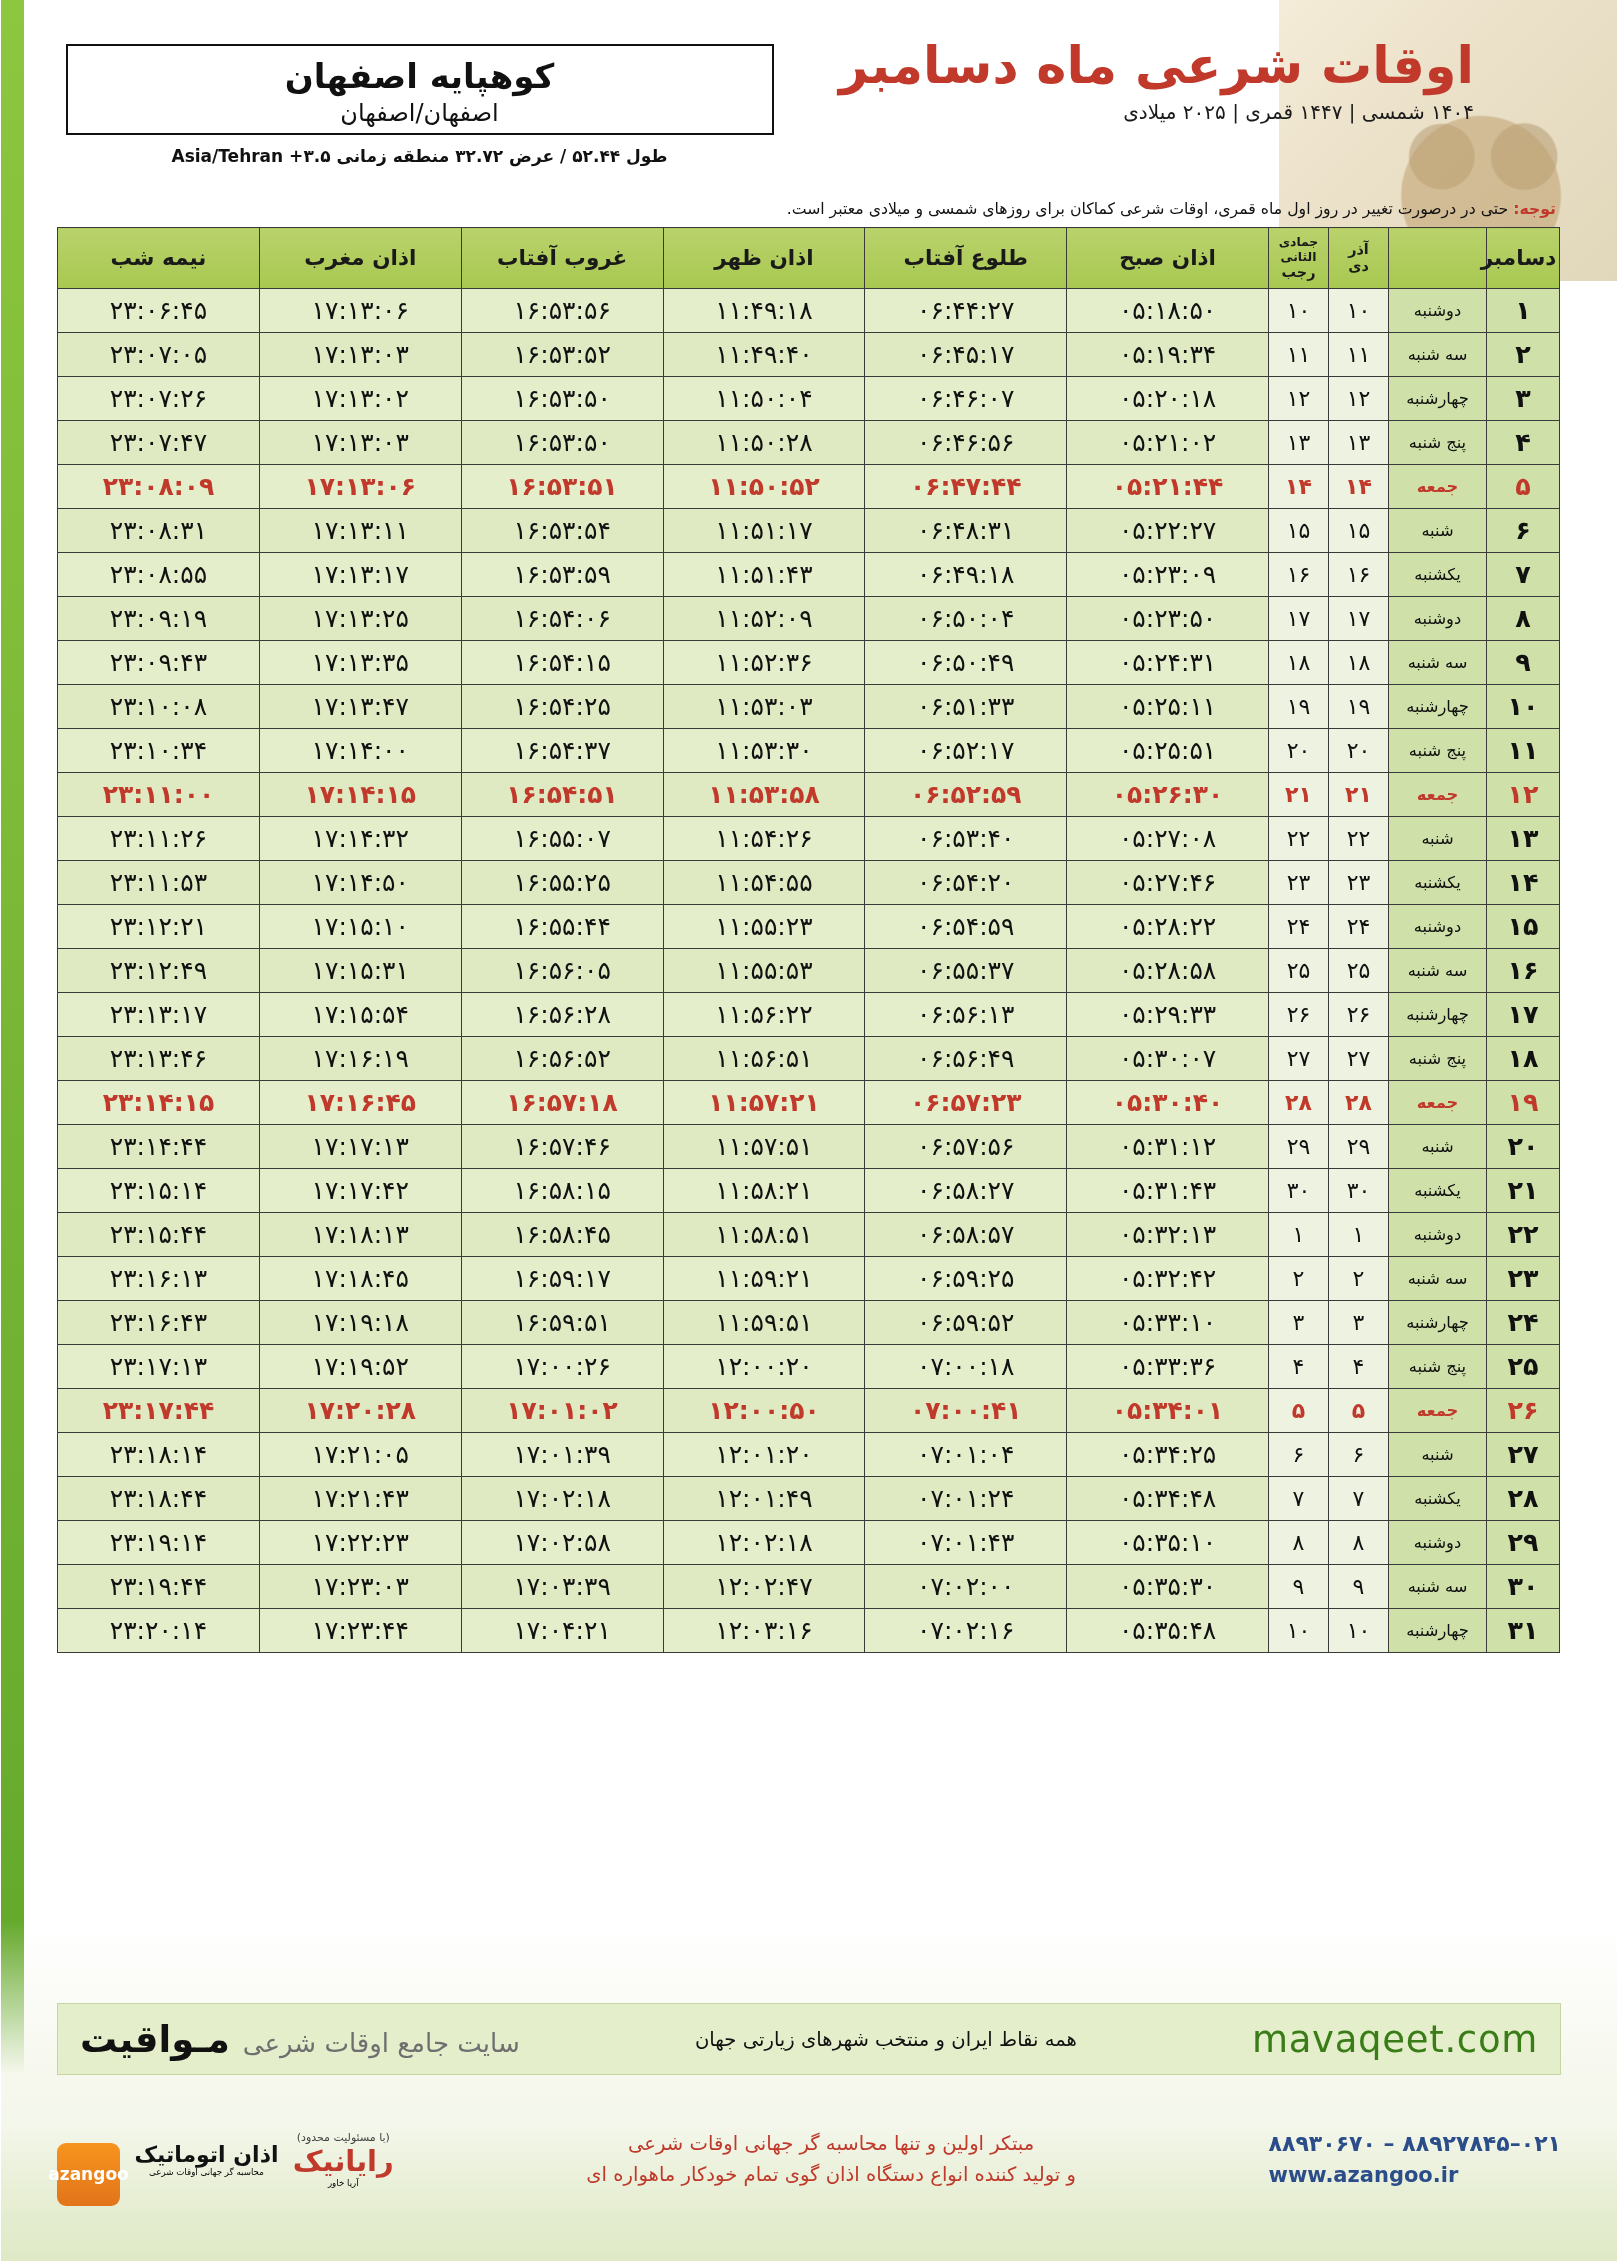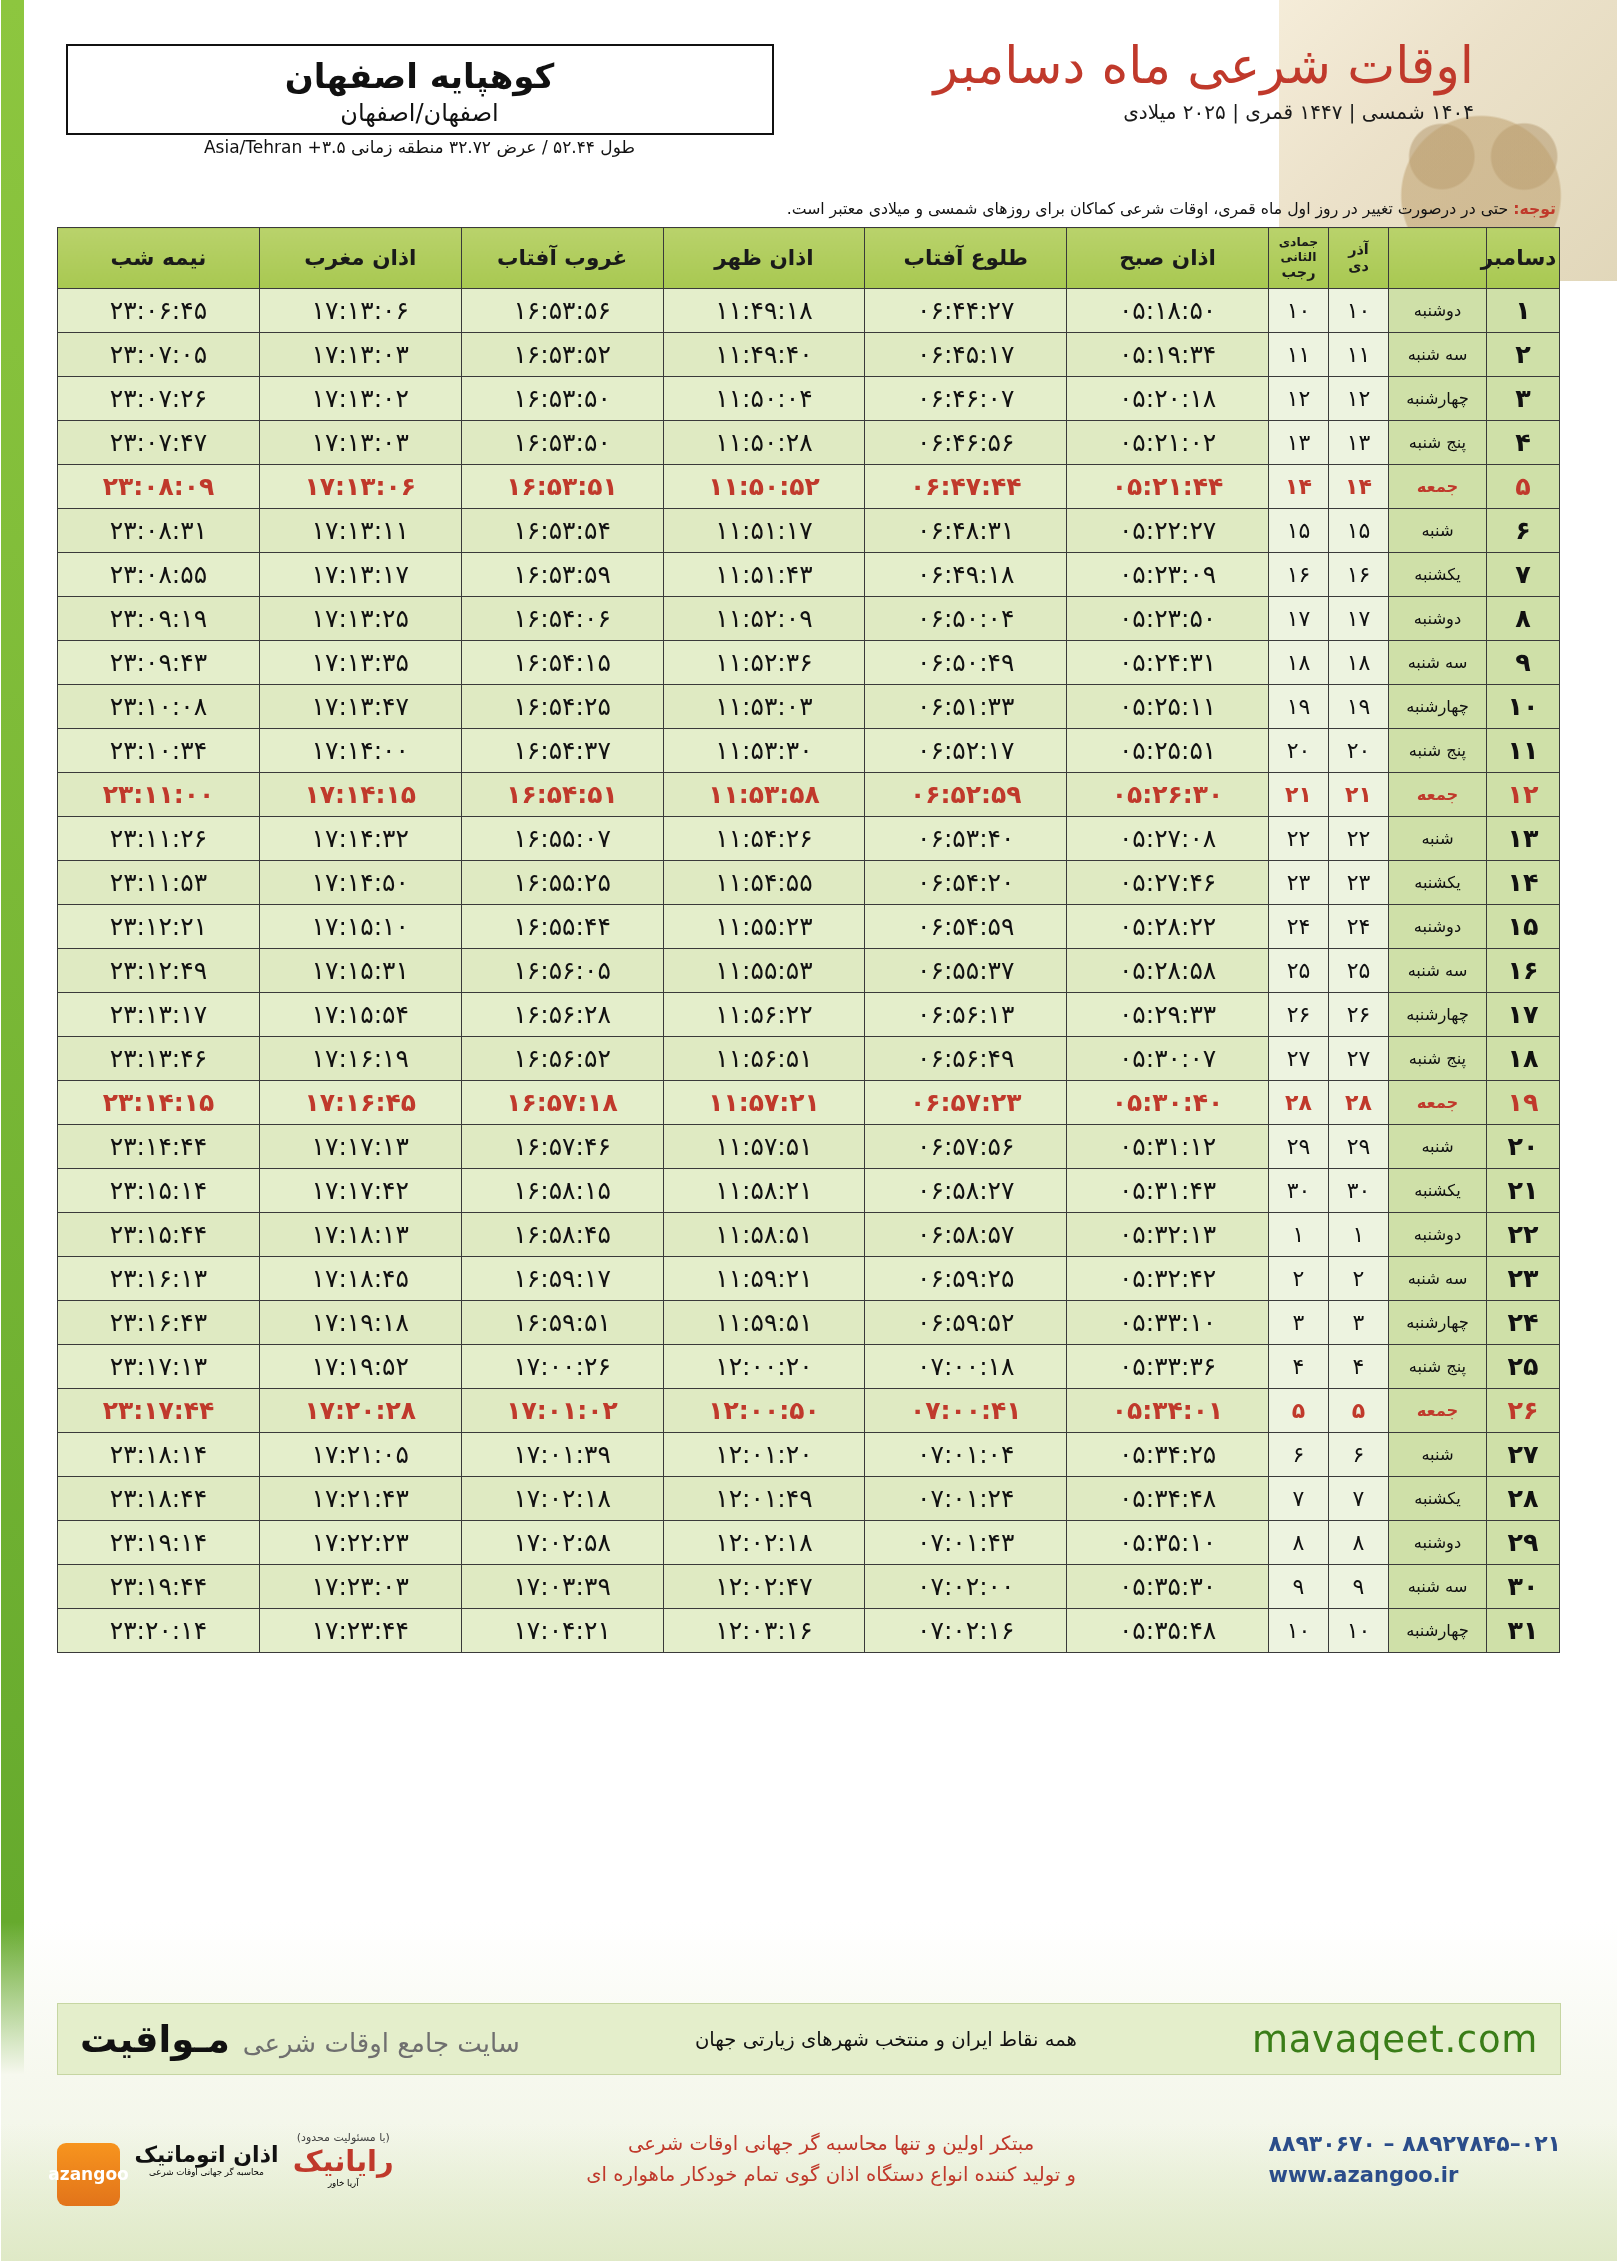--- a/index.html
+++ b/index.html
@@ -39,38 +39,38 @@
   .page{position:absolute;inset:0;}
 
   
   .header{
     position:absolute;top:39px;left:59px;right:59px;height:150px;
   }
   .title-block{
     position:absolute;right:85px;top:0;text-align:right;width:900px;
   }
   .main-title{
-    font-size:51px;font-weight:normal;color:#c0392b;line-height:1.05;
+    font-size:51px;font-weight:bold;color:#c0392b;line-height:1.05;
     letter-spacing:-0.7px;
   }
   .sub-title{
     font-size:24px;font-weight:bold;color:#1a1a1a;margin-top:6.5px;
   }
   .date-line{
     font-size:20px;color:#1a1a1a;margin-top:7.8px;
   }
 
   .city-box{
     position:absolute;left:6.5px;top:5.2px;width:708px;height:91px;
     border:2px solid #111;background:rgba(255,255,255,.82);
     text-align:center;box-sizing:border-box;padding-top:11.7px;
   }
   .city-name{font-size:34px;font-weight:bold;color:#111;line-height:1.1;}
   .city-sub{font-size:24px;color:#111;margin-top:3.9px;}
-  .city-geo{font-size:17px;color:#111;margin-top:10px;direction:rtl;}
+  .city-geo{font-size:17px;color:#111;margin-top:19px;direction:rtl;font-weight:bold;}
 
   .note{
     position:absolute;top:199px;left:62px;right:62px;
     text-align:right;font-size:15.7px;color:#111;
   }
   .note b{color:#c0392b;}
 
   
   .table-wrap{
     position:absolute;top:227px;left:57px;width:1503px;

